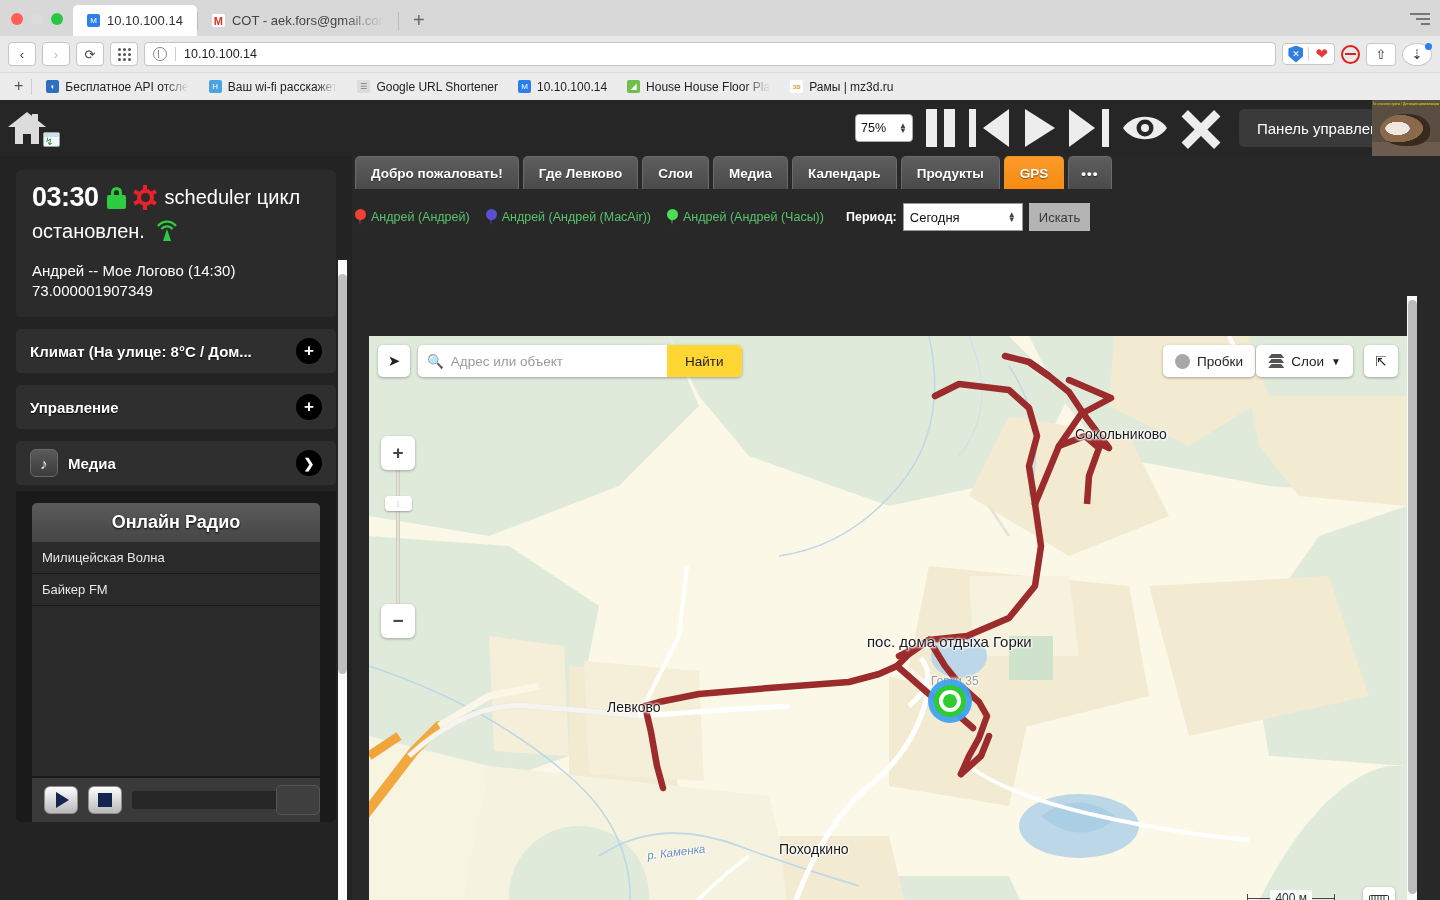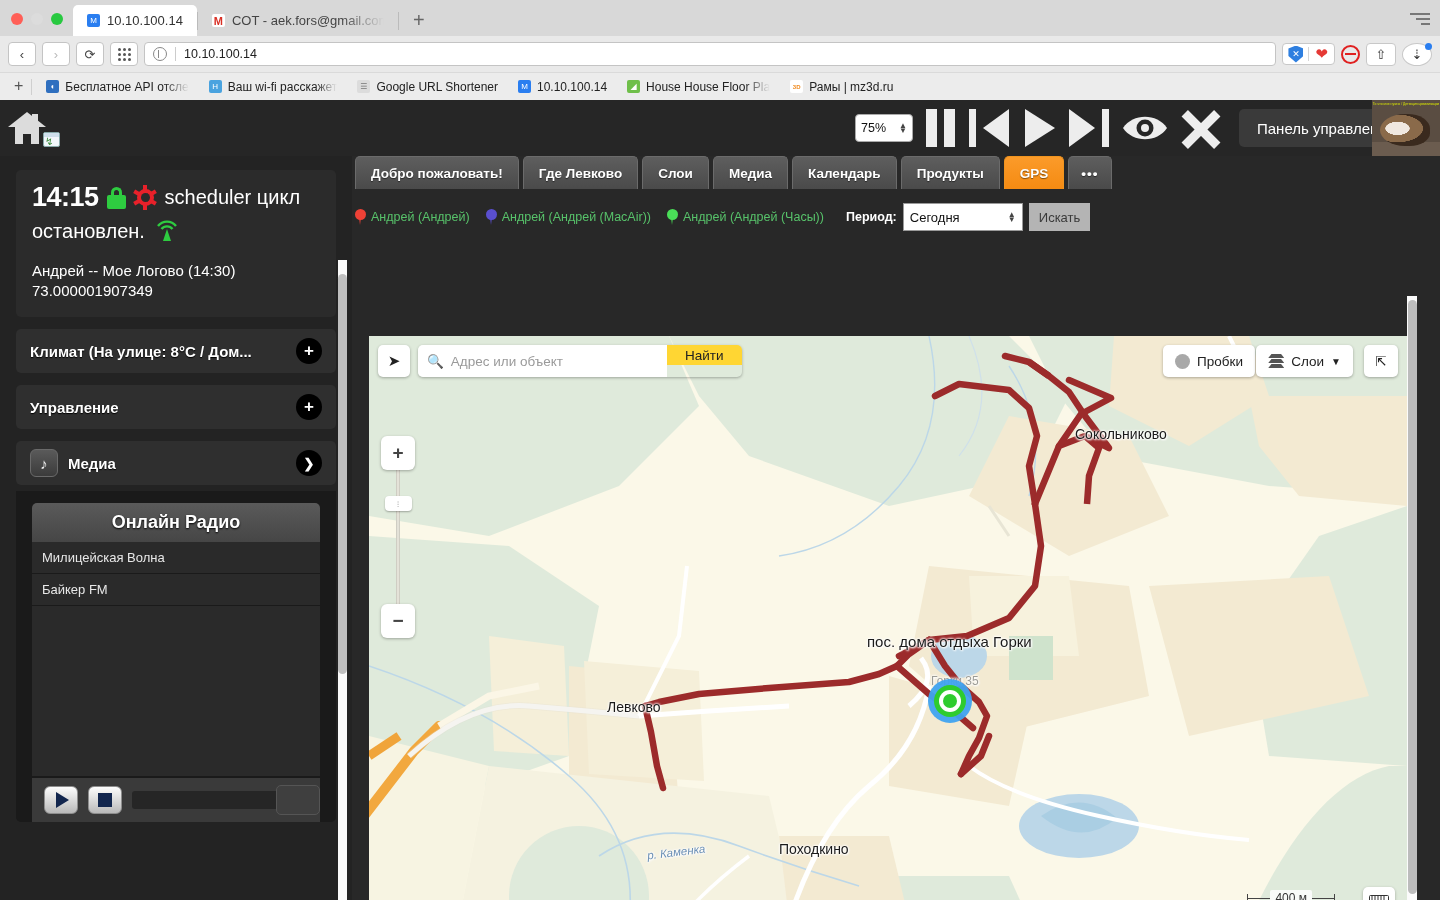--- a/index.html
+++ b/index.html
@@ -171,21 +171,21 @@
   .sbscroll .th { position:absolute; left:0; top:14px; width:9px; height:400px; background:#bfbfbf; border-radius:5px; }
 
   
   .mapwrap { position: absolute; left: 369px; top: 236px; width: 1038px; height: 584px; overflow: hidden; background: #f5f2e4; }
   .mapsvg { position: absolute; left: 0; top: 0; }
   .mapov { position: absolute; }
   .geobtn { left: 9px; top: 9px; width: 32px; height: 32px; background: #fff; border-radius: 5px;
     box-shadow: 0 1px 3px rgba(0,0,0,.3); display: flex; align-items: center; justify-content: center; color: #222; font-size: 15px; }
   .searchwrap { left: 49px; top: 9px; display: flex; box-shadow: 0 1px 3px rgba(0,0,0,.3); border-radius: 5px; overflow: hidden; }
   .searchin { width: 249px; height: 32px; background: #fff; display: flex; align-items: center; gap: 7px; padding: 0 9px; font-size: 13.5px; color: #9a9a9a; }
-  .findbtn { height: 20px; background: #ffd633; display: flex; align-items: center; padding: 0 18px; font-size: 13.5px; color: #222; }
+  .findbtn { height: 32px; background: #ffd633; display: flex; align-items: center; padding: 0 18px; font-size: 13.5px; color: #222; }
   .zoomctl { left: 12px; top: 100px; width: 34px; height: 202px; }
   .zbox { width: 34px; height: 34px; background: #fff; border-radius: 6px; box-shadow: 0 1px 3px rgba(0,0,0,.3);
     display: flex; align-items: center; justify-content: center; color: #444; font-size: 19px; font-weight: bold; position: absolute; }
   .zrail { position: absolute; left: 15px; top: 34px; width: 4px; height: 134px; background: #e4e2d8; border-left:1px solid #cfcdc3; border-right:1px solid #cfcdc3; }
   .zhandle { position: absolute; left: 4px; top: 60px; width: 27px; height: 15px; background: #fff; border-radius: 4px;
     box-shadow: 0 1px 2px rgba(0,0,0,.3); display: flex; align-items: center; justify-content: center; letter-spacing: 1px; color: #999; font-size: 8px; }
   .mctl { height: 32px; background: #fff; border-radius: 5px; box-shadow: 0 1px 3px rgba(0,0,0,.3);
     display: flex; align-items: center; gap: 7px; padding: 0 12px; font-size: 13.5px; color: #222; }
   .trafico { width: 15px; height: 15px; border-radius: 50%; background: #a8a8a8; }
   .layerico { width: 16px; height: 14px; position: relative; }
@@ -396,21 +396,21 @@
           <i>▲</i>
           <i>▼</i>
         </span>
     </div>
     <div class="searchbtn">Искать</div>
   </div>
 
   <div class="sidebar">
     <div class="statusbox">
       <div class="statline">
-        <span class="bigtime">14:15</span>
+        <span class="bigtime">03:30</span>
         <span class="lock">
             <span class="shk"></span>
             <span class="bd"></span>
           </span>
         <span class="gear">
             <span class="t"></span>
             <span class="t2"></span>
             <span class="t3"></span>
             <span class="ring"></span>
             <span class="hole"></span>

